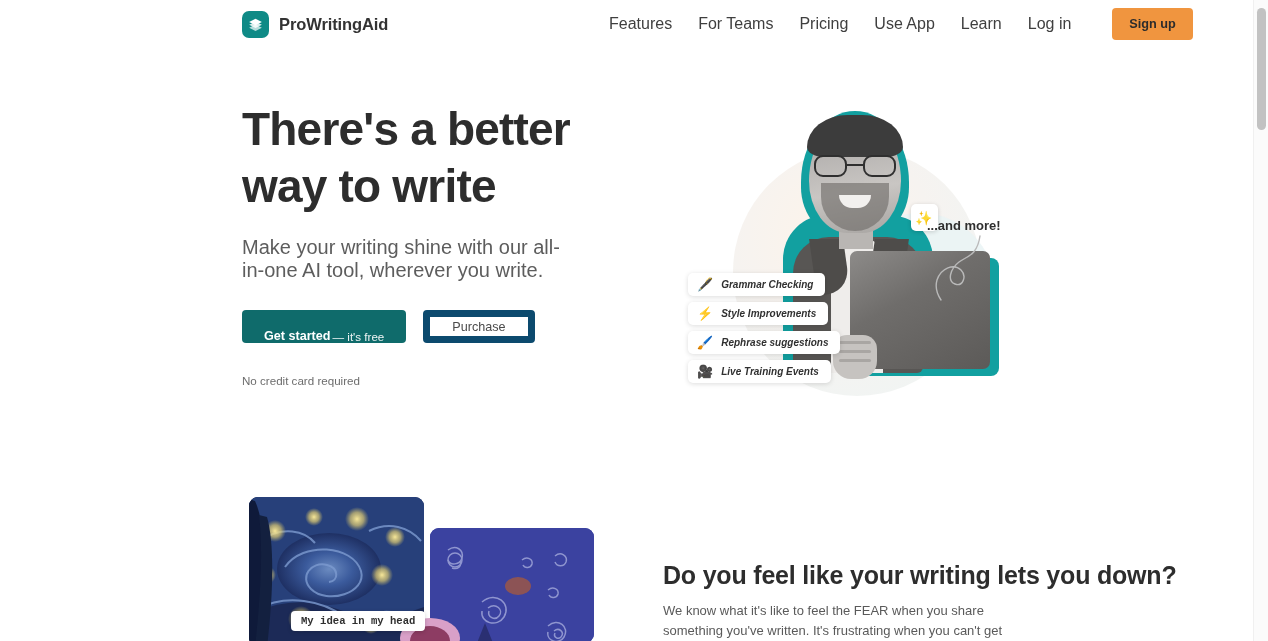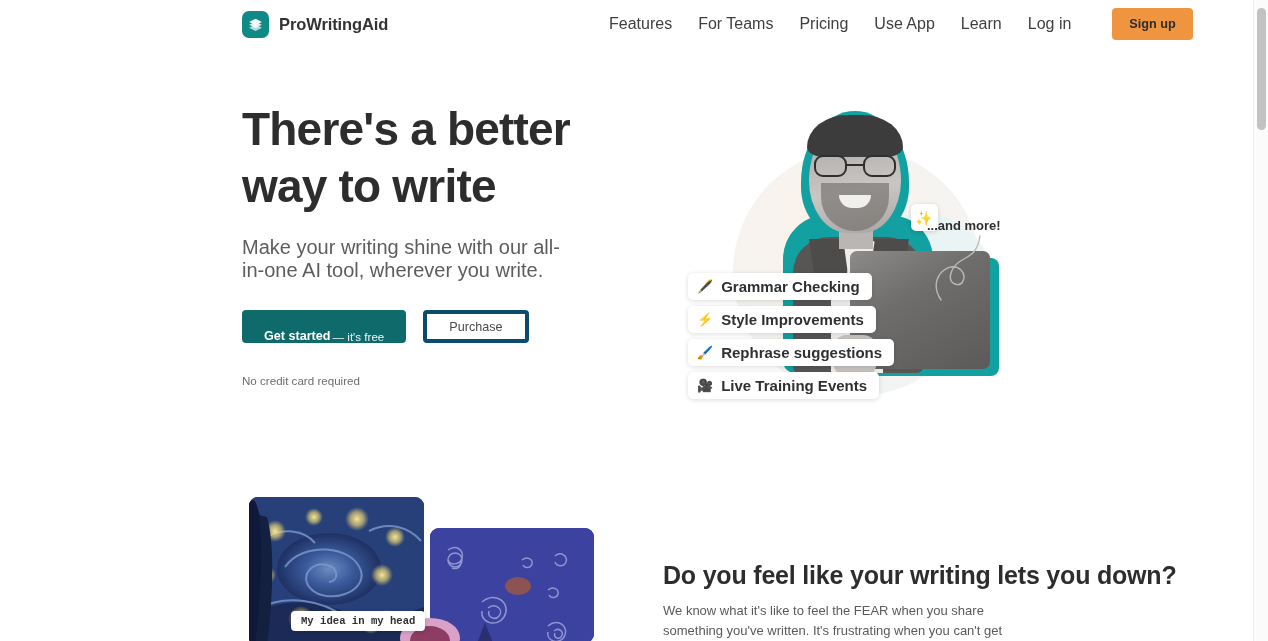--- a/index.html
+++ b/index.html
@@ -152,21 +152,21 @@
     align-items: flex-end;
     gap: 2px;
     font-family: "Liberation Sans", sans-serif;
     white-space: nowrap;
   }
   .btn-primary .lead { font-weight: bold; }
   .btn-primary .tail { font-weight: normal; opacity: 0.93; font-size: 11.6px; }
   .btn-secondary {
     background: #ffffff;
     color: #4a4a4a;
-    border: 4px solid #0c4a6e;
+    border: 7px solid #0c4a6e;
     border-radius: 4px;
     padding: 0 22px;
     height: 33px;
     font-size: 12.6px;
     cursor: pointer;
     font-family: "Liberation Sans", sans-serif;
     white-space: nowrap;
   }
   .hero-note {
     margin-top: 31px;
@@ -367,24 +367,25 @@
     border-radius: 5px;
     box-shadow: 0 1px 5px rgba(0,0,0,0.14);
     padding: 5px 12px 5px 9px;
     display: flex;
     align-items: center;
     gap: 8px;
     width: max-content;
   }
   .chip-icon { font-size: 13px; line-height: 1; }
   .chip-label {
-    font-size: 15px;
+    font-size: 10px;
     font-weight: bold;
     color: #303030;
     white-space: nowrap;
+    font-style: italic;
   }
 
   
   .section-two {
     position: absolute;
     top: 478px; left: 0;
     width: 1253px;
     height: 163px;
   }
 

